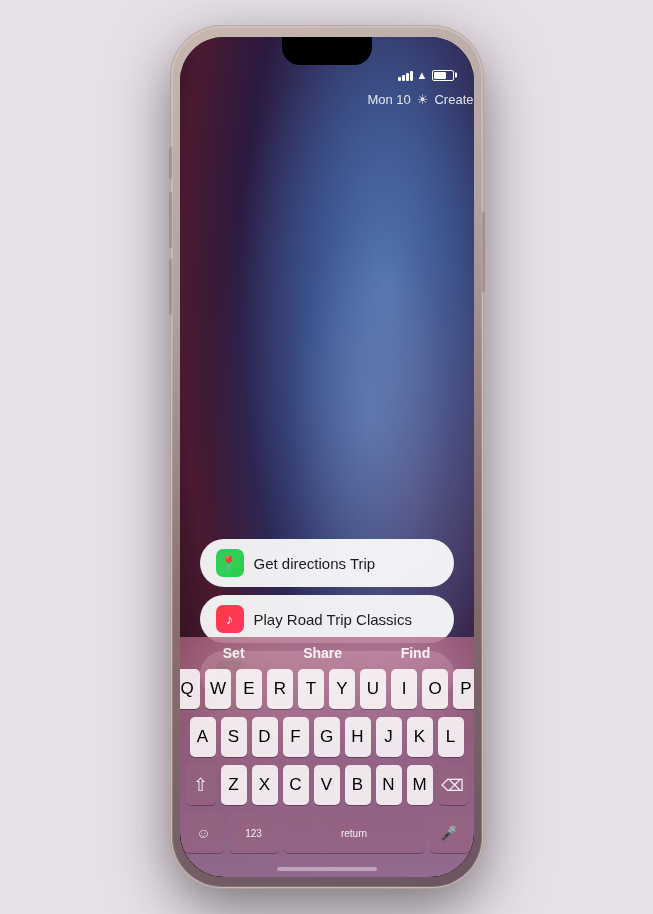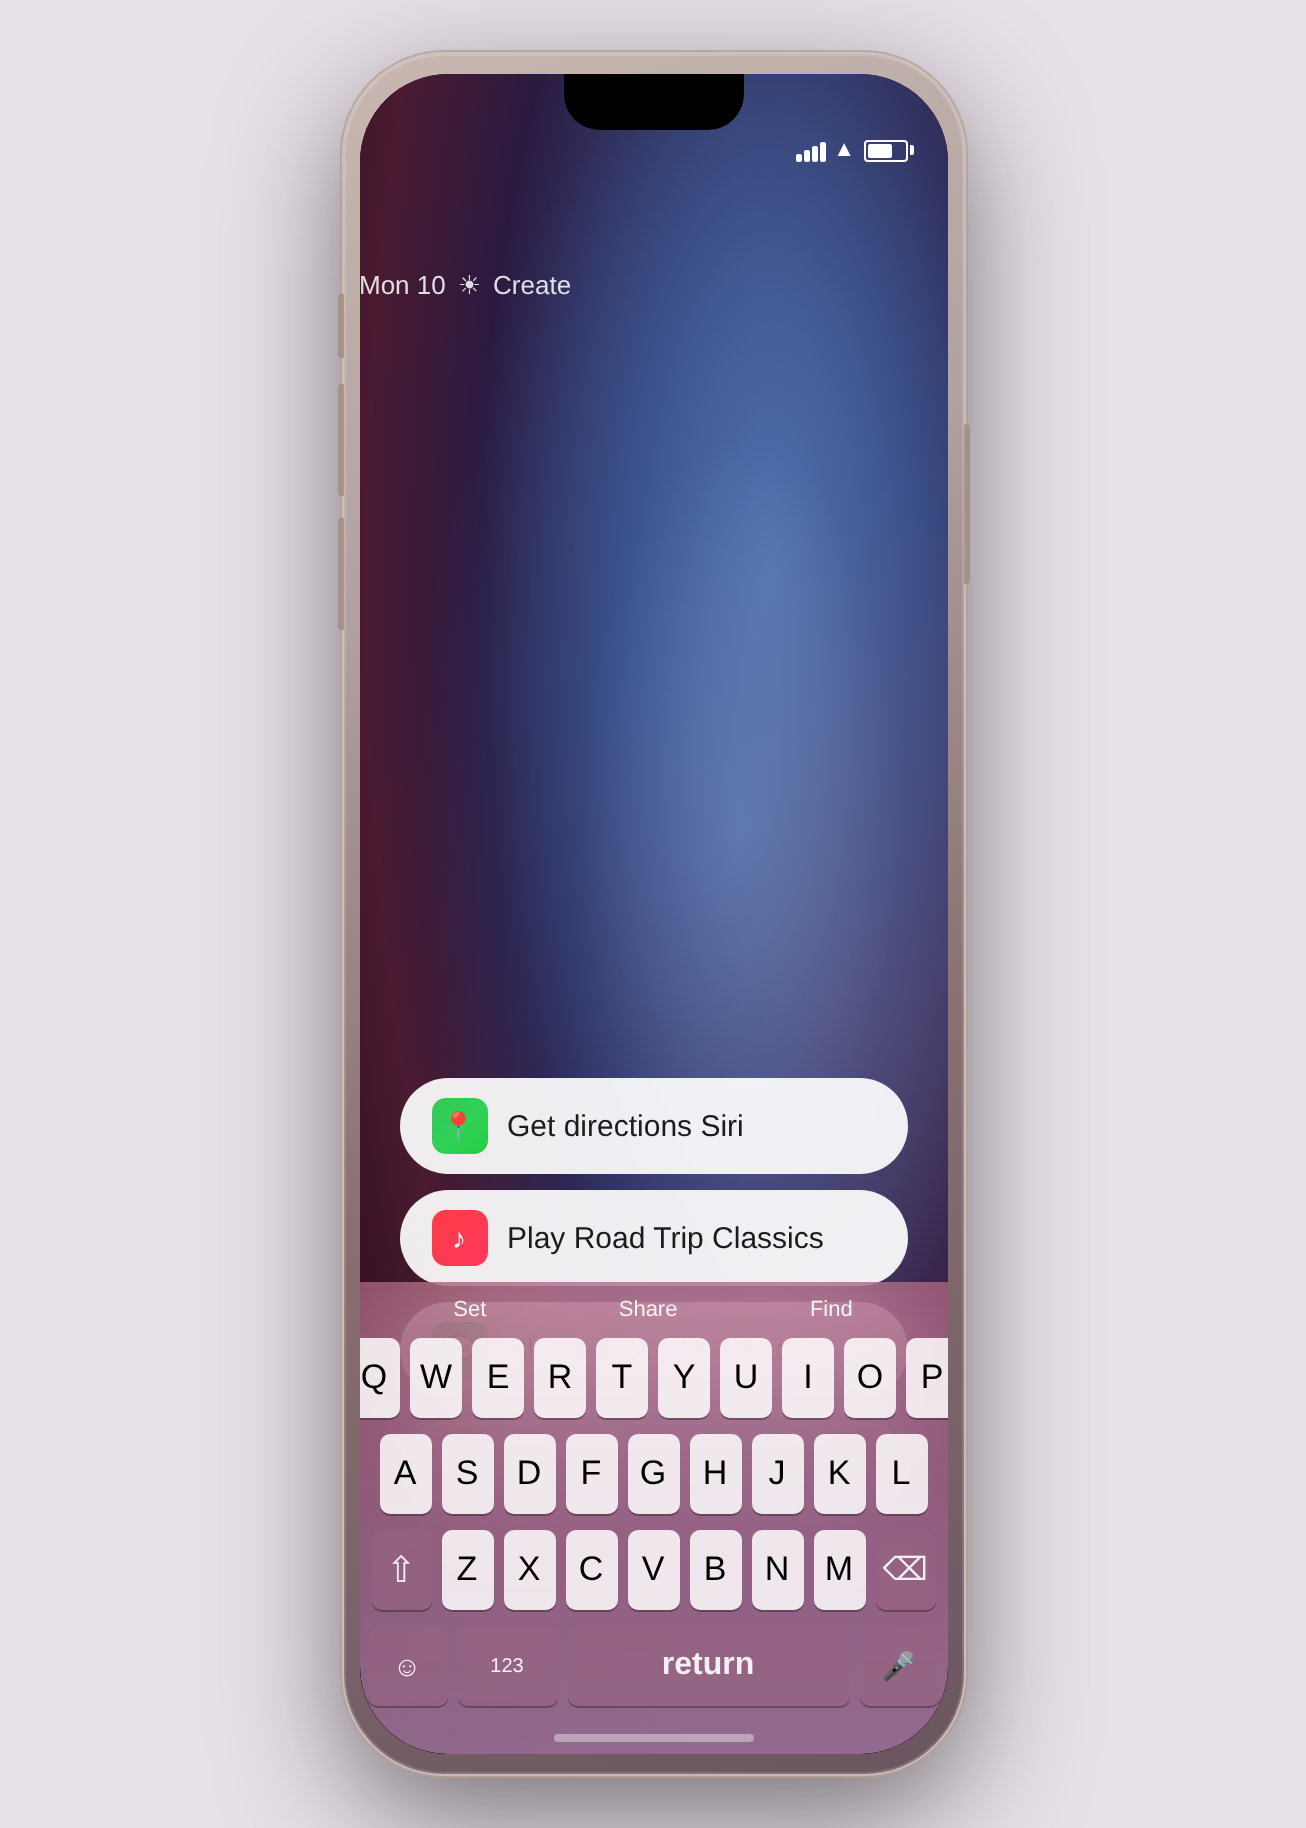--- a/index.html
+++ b/index.html
@@ -137,23 +137,22 @@
     }
 
     
     .lock-content {
       position: absolute;
       top: 55px;
       left: 0;
       right: 0;
       z-index: 5;
       display: flex;
-      flex-direction: row;
+      flex-direction: column;
       align-items: flex-end;
-      margin-top: 43px;
     }
 
     .date-weather {
       display: flex;
       align-items: center;
       gap: 6px;
       color: rgba(255,255,255,0.85);
       font-size: 13px;
       font-weight: 500;
       margin-bottom: 4px;
@@ -265,23 +264,23 @@
     }
 
     .keyboard-shortcuts {
       display: flex;
       justify-content: space-around;
       margin-bottom: 8px;
       padding: 0 10px;
     }
 
     .shortcut-key {
-      font-size: 11px;
+      font-size: 14px;
       color: rgba(255,255,255,0.9);
-      font-weight: 400;
+      font-weight: 700;
       cursor: pointer;
     }
 
     .keyboard-rows {
       display: flex;
       flex-direction: column;
       gap: 8px;
       padding: 0 2px;
     }
 
@@ -420,21 +419,21 @@
       </div>
     </div>
 
     <div class="siri-area">
       <div class="suggestion-list">
 
         <div class="suggestion-item">
           <div class="suggestion-icon icon-maps">
             <span style="font-size:14px;">📍</span>
           </div>
-          <span class="suggestion-text">Get directions Siri</span>
+          <span class="suggestion-text">Get directions Trip</span>
         </div>
 
         <div class="suggestion-item">
           <div class="suggestion-icon icon-music">
             <span style="font-size:14px; color:white;">♪</span>
           </div>
           <span class="suggestion-text">Play Road Trip Classics</span>
         </div>
 
         <div class="suggestion-item">
@@ -495,21 +494,21 @@
           <div class="key">B</div>
           <div class="key">N</div>
           <div class="key">M</div>
           <div class="key key-special key-wide" style="font-size:16px;">⌫</div>
         </div>
       </div>
 
       <div class="keyboard-bottom-row">
         <div class="key key-special" style="max-width:40px; flex:1;">☺</div>
         <div class="key key-special" style="max-width:50px; flex:1.3; font-size:10px;">123</div>
-        <div class="key key-special" style="max-width:none; flex:1.8; font-size:16px;font-weight:bold;">return</div>
+        <div class="key key-special" style="max-width:none; flex:1.8; font-size:10px;">return</div>
         <div class="key key-special" style="max-width:40px; flex:1; font-size:14px;">🎤</div>
       </div>
 
       <div class="home-indicator"></div>
     </div>
 
   </div>
 </div>
 
 </body></html>

